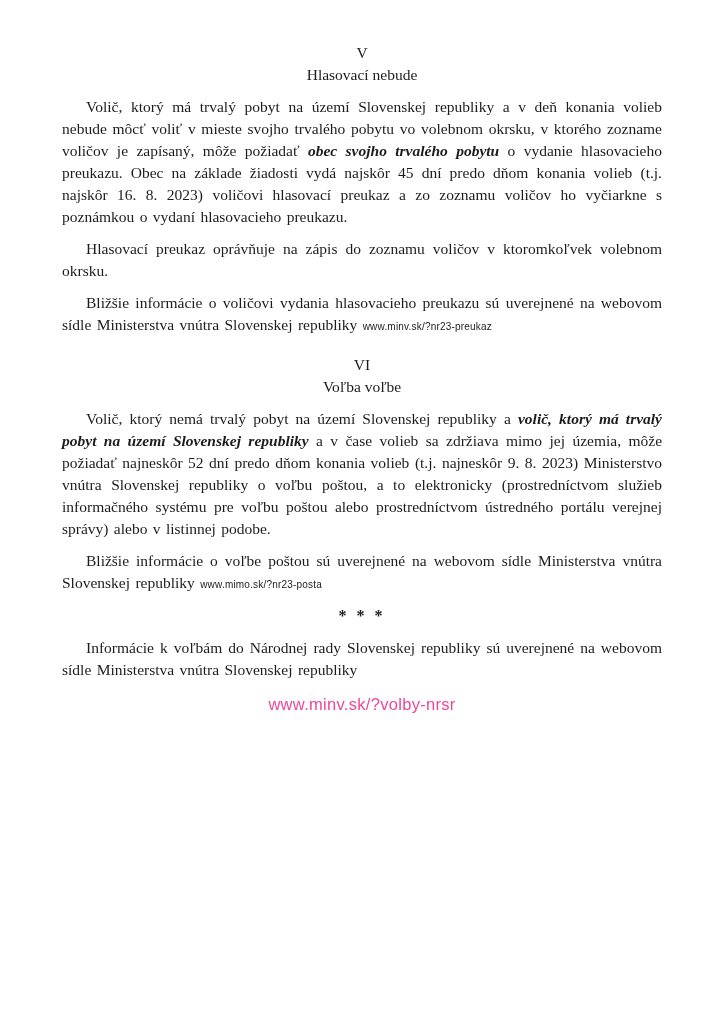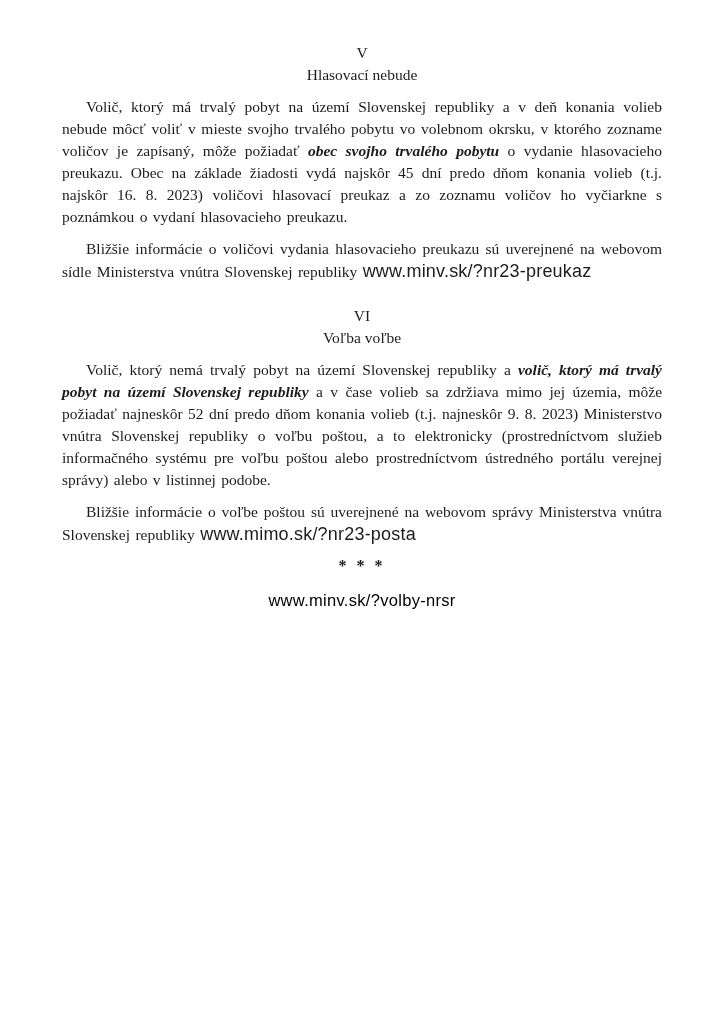--- a/index.html
+++ b/index.html
@@ -21,73 +21,75 @@
     overflow: hidden;
   }
   .heading {
     text-align: center;
   }
   .heading .h-num,
   .heading .h-title {
     line-height: 22px;
   }
   .h-gap {
-    margin-top: 22px;
+    margin-top: 16px;
   }
   .para {
     text-align: justify;
     text-indent: 24px;
     margin: 10px 0 0 0;
     word-spacing: 1.5px;
   }
   .para .b {
     font-weight: bold;
     font-style: italic;
   }
   .para .u {
     font-family: "Liberation Sans", "DejaVu Sans", sans-serif;
-    font-size: 18px;
+    font-size: 10px;
     letter-spacing: 0.2px;
     margin-top: 48px;
   }
   .separator {
     text-align: center;
     font-weight: bold;
     font-size: 16px;
     letter-spacing: 3px;
     margin-top: 9px;
   }
   .footer-url {
     text-align: center;
     font-family: "Liberation Sans", "DejaVu Sans", sans-serif;
     font-size: 16.5px;
     letter-spacing: 0.3px;
     margin-top: 12px;
-    color: #000000;
+    color: #ec4899;
   }
 </style>
 </head>
 <body>
 
 <div class="page">
 
   <div class="heading">
     <div class="h-num">V</div>
     <div class="h-title">Hlasovací nebude</div>
   </div>
 
   <p class="para"><span>Volič, ktorý má trvalý pobyt na území Slovenskej republiky a v deň konania volieb nebude môcť voliť v mieste svojho trvalého pobytu vo volebnom okrsku, v ktorého zozname voličov je zapísaný, môže požiadať </span><span class="b">obec svojho trvalého pobytu</span><span> o vydanie hlasovacieho preukazu. Obec na základe žiadosti vydá najskôr 45 dní predo dňom konania volieb (t.j. najskôr 16. 8. 2023) voličovi hlasovací preukaz a zo zoznamu voličov ho vyčiarkne s poznámkou o vydaní hlasovacieho preukazu.</span></p>
+  <p class="para"><span>Hlasovací preukaz oprávňuje na zápis do zoznamu voličov v ktoromkoľvek volebnom okrsku.</span></p>
   <p class="para"><span>Bližšie informácie o voličovi vydania  hlasovacieho preukazu sú uverejnené na webovom sídle Ministerstva vnútra Slovenskej republiky </span><span class="u">www.minv.sk/?nr23-preukaz</span></p>
 
   <div class="heading h-gap">
     <div class="h-num">VI</div>
     <div class="h-title">Voľba voľbe</div>
   </div>
 
   <p class="para"><span>Volič, ktorý nemá trvalý pobyt na území Slovenskej republiky a </span><span class="b">volič, ktorý má trvalý pobyt na území Slovenskej republiky</span><span> a v čase volieb sa zdržiava mimo jej územia, môže požiadať najneskôr 52 dní predo dňom konania volieb (t.j. najneskôr 9. 8. 2023) Ministerstvo vnútra Slovenskej republiky o voľbu poštou, a to elektronicky (prostredníctvom služieb informačného systému pre voľbu poštou alebo prostredníctvom ústredného portálu verejnej správy) alebo v listinnej podobe.</span></p>
-  <p class="para"><span>Bližšie informácie o voľbe poštou sú uverejnené na webovom správy Ministerstva vnútra Slovenskej republiky </span><span class="u">www.mimo.sk/?nr23-posta</span></p>
+  <p class="para"><span>Bližšie informácie o voľbe poštou sú uverejnené na webovom sídle Ministerstva vnútra Slovenskej republiky </span><span class="u">www.mimo.sk/?nr23-posta</span></p>
 
   <div class="separator">* * *</div>
 
+  <p class="para"><span>Informácie k voľbám do Národnej rady Slovenskej republiky sú uverejnené na webovom sídle Ministerstva vnútra Slovenskej republiky</span></p>
 
   <div class="footer-url">www.minv.sk/?volby-nrsr</div>
 
 </div>
 
 </body></html>

